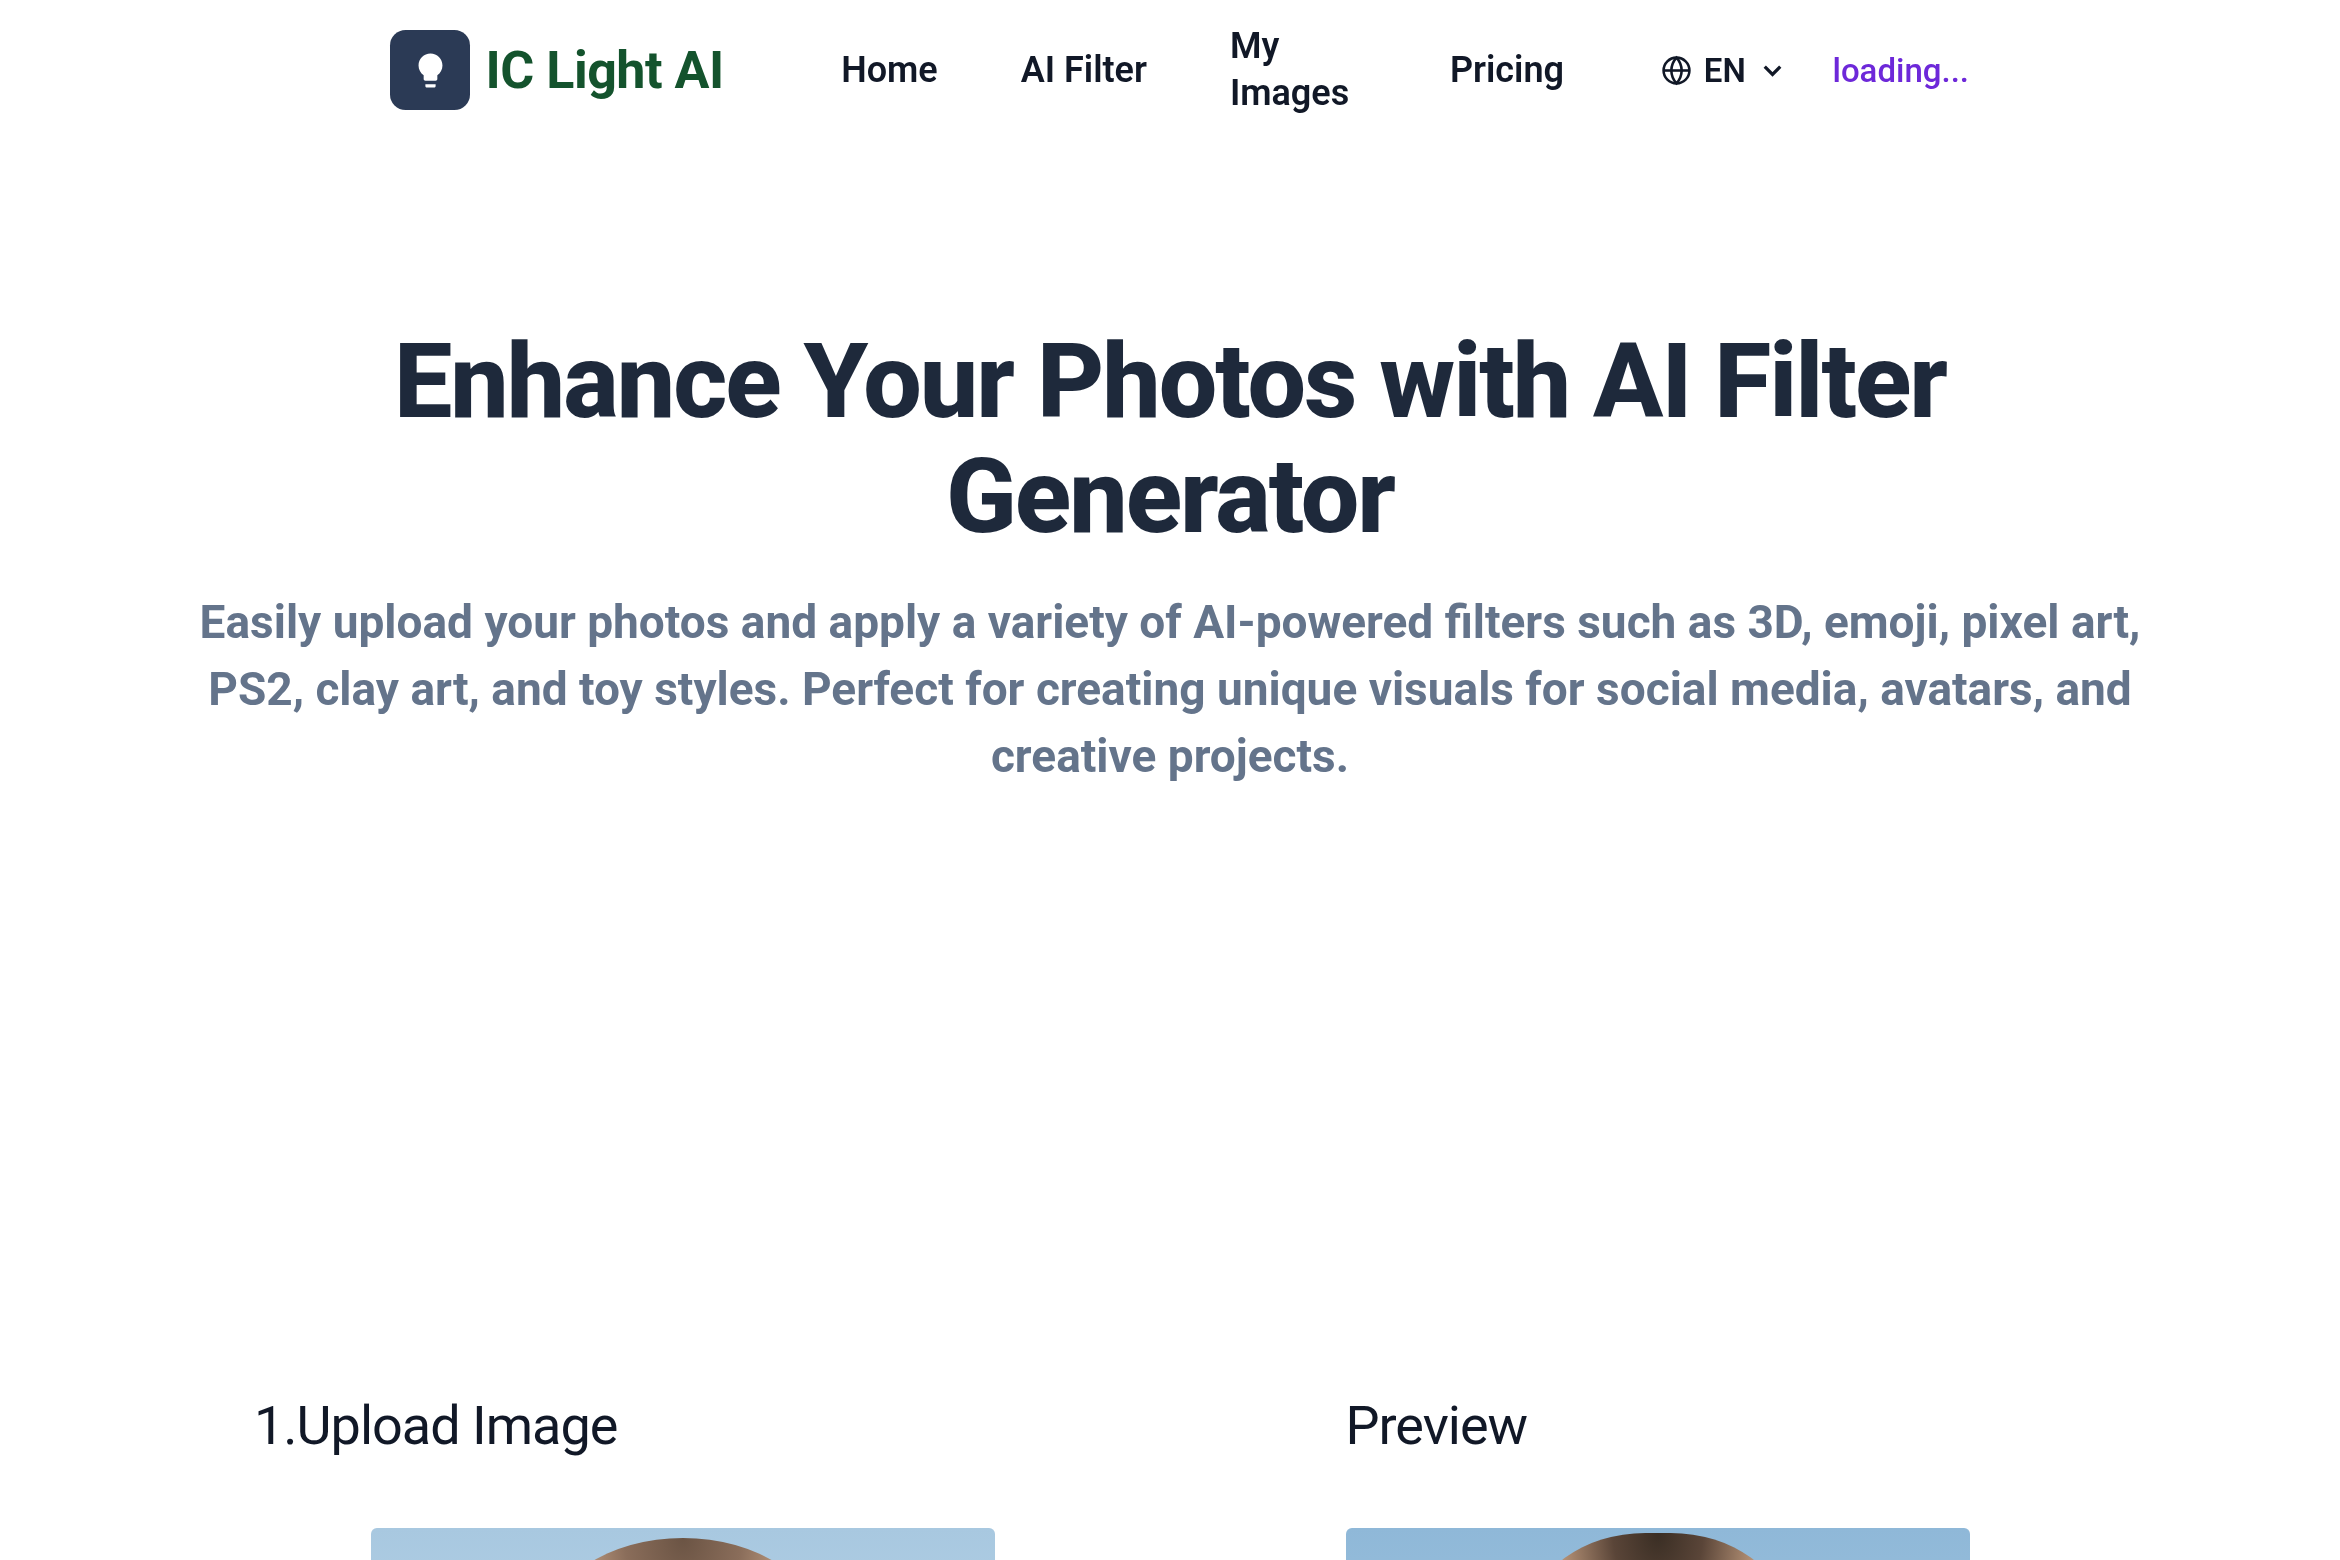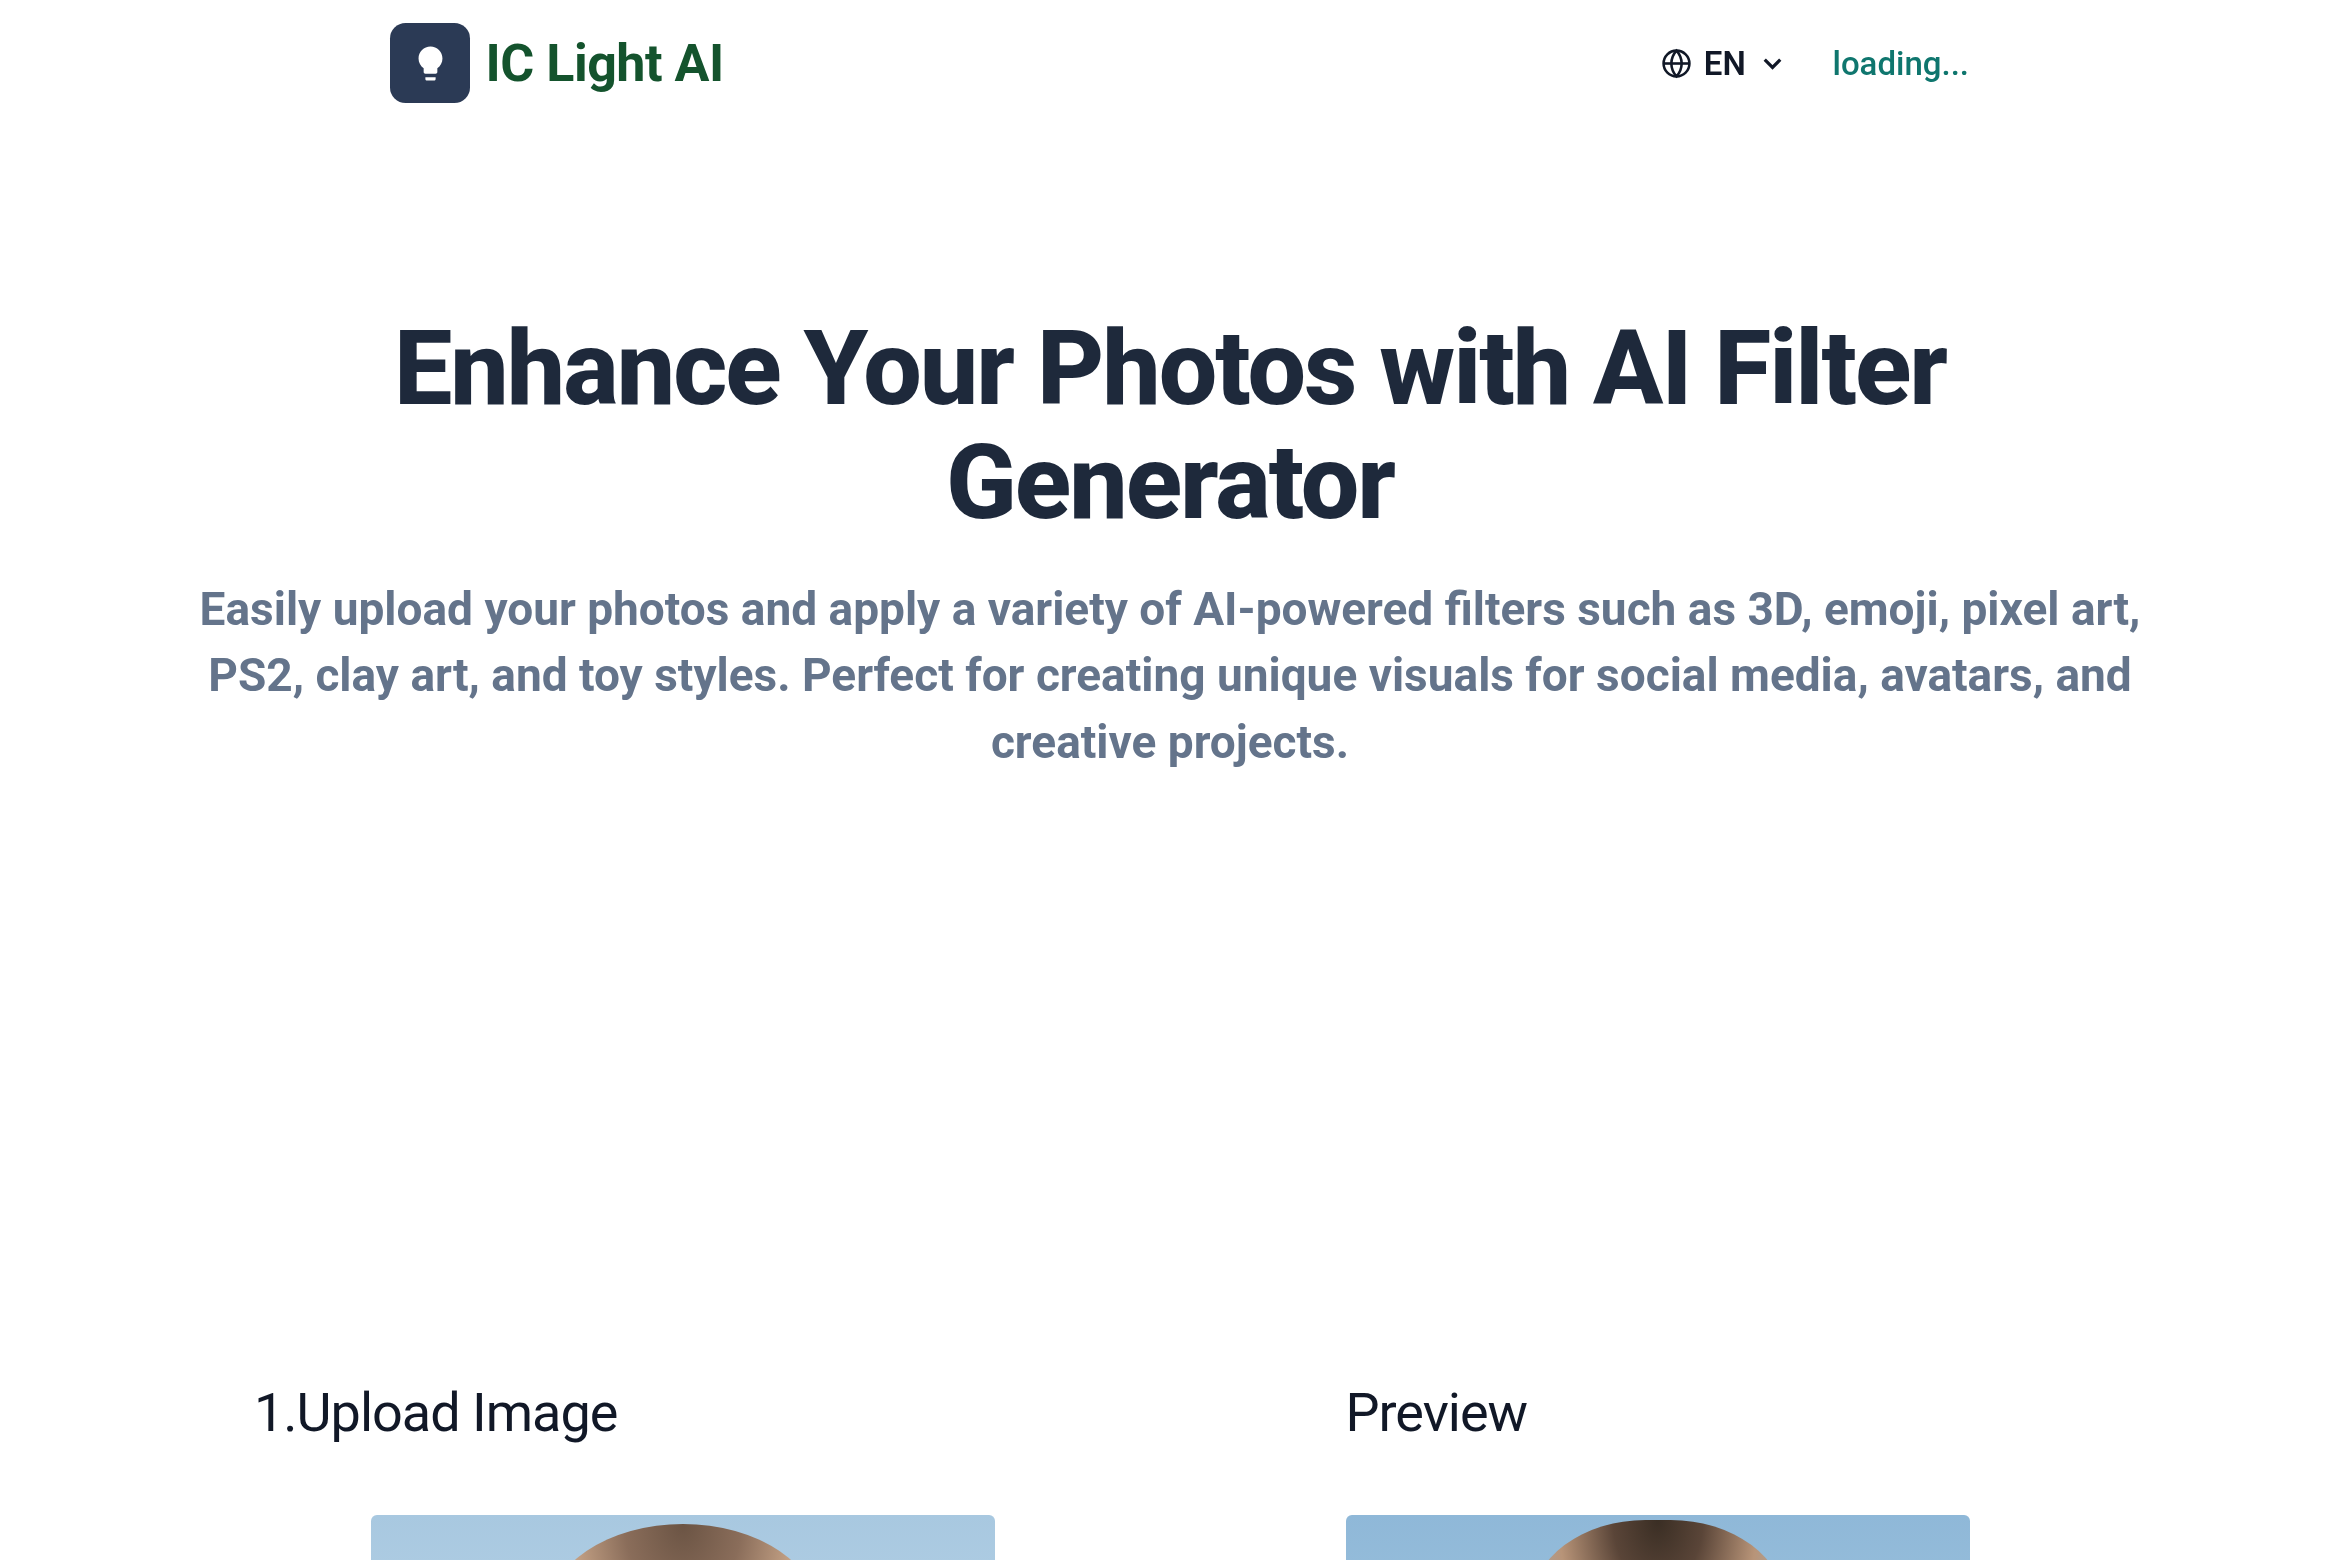--- a/index.html
+++ b/index.html
@@ -97,21 +97,21 @@
     }
     
     .chevron-icon {
       width: 23.4px;
       height: 23.4px;
     }
     
     .loading-text {
       font-size: 33px;
       font-weight: 500;
-      color: #0f766e;
+      color: #6d28d9;
     }
     
     .hero {
       text-align: center;
       padding: 185px 176px 78px;
     }
     
     .hero-title {
       font-size: 104px;
       font-weight: 800;
@@ -207,20 +207,26 @@
 <header class="header">
   <div class="logo-section">
     <div class="logo-icon">
       <svg viewBox="0 0 24 24">
         <path d="M9 21c0 .55.45 1 1 1h4c.55 0 1-.45 1-1v-1H9v1zm3-19C8.14 2 5 5.14 5 9c0 2.38 1.19 4.47 3 5.74V17c0 .55.45 1 1 1h6c.55 0 1-.45 1-1v-2.26c1.81-1.27 3-3.36 3-5.74 0-3.86-3.14-7-7-7z"></path>
       </svg>
     </div>
     <span class="logo-text">IC Light AI</span>
   </div>
 
+  <nav class="nav">
+    <a class="nav-item">Home</a>
+    <a class="nav-item multiline">AI Filter</a>
+    <a class="nav-item multiline">My Images</a>
+    <a class="nav-item">Pricing</a>
+  </nav>
 
   <div class="right-section">
     <div class="lang-selector">
       <svg viewBox="0 0 24 24" fill="none" stroke="#111827" stroke-width="2">
         <circle cx="12" cy="12" r="10"></circle>
         <line x1="2" y1="12" x2="22" y2="12"></line>
         <path d="M12 2a15.3 15.3 0 0 1 4 10 15.3 15.3 0 0 1-4 10 15.3 15.3 0 0 1-4-10 15.3 15.3 0 0 1 4-10z"></path>
       </svg>
       <span class="lang-text">EN</span>
       <svg class="chevron-icon" viewBox="0 0 24 24" fill="none" stroke="#111827" stroke-width="2.5">

